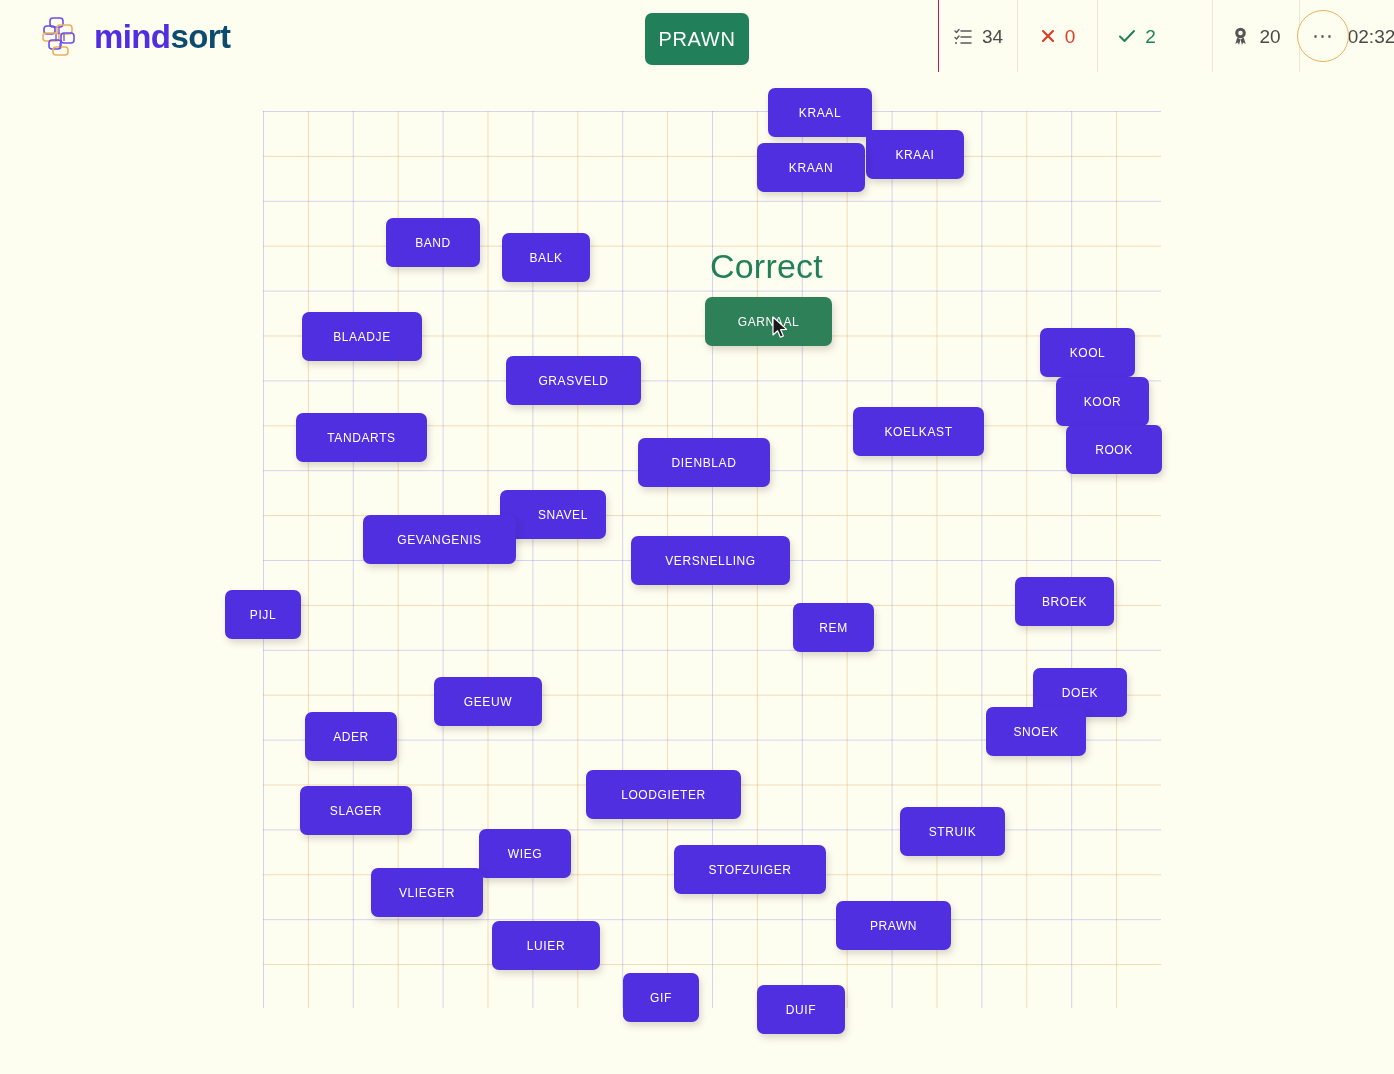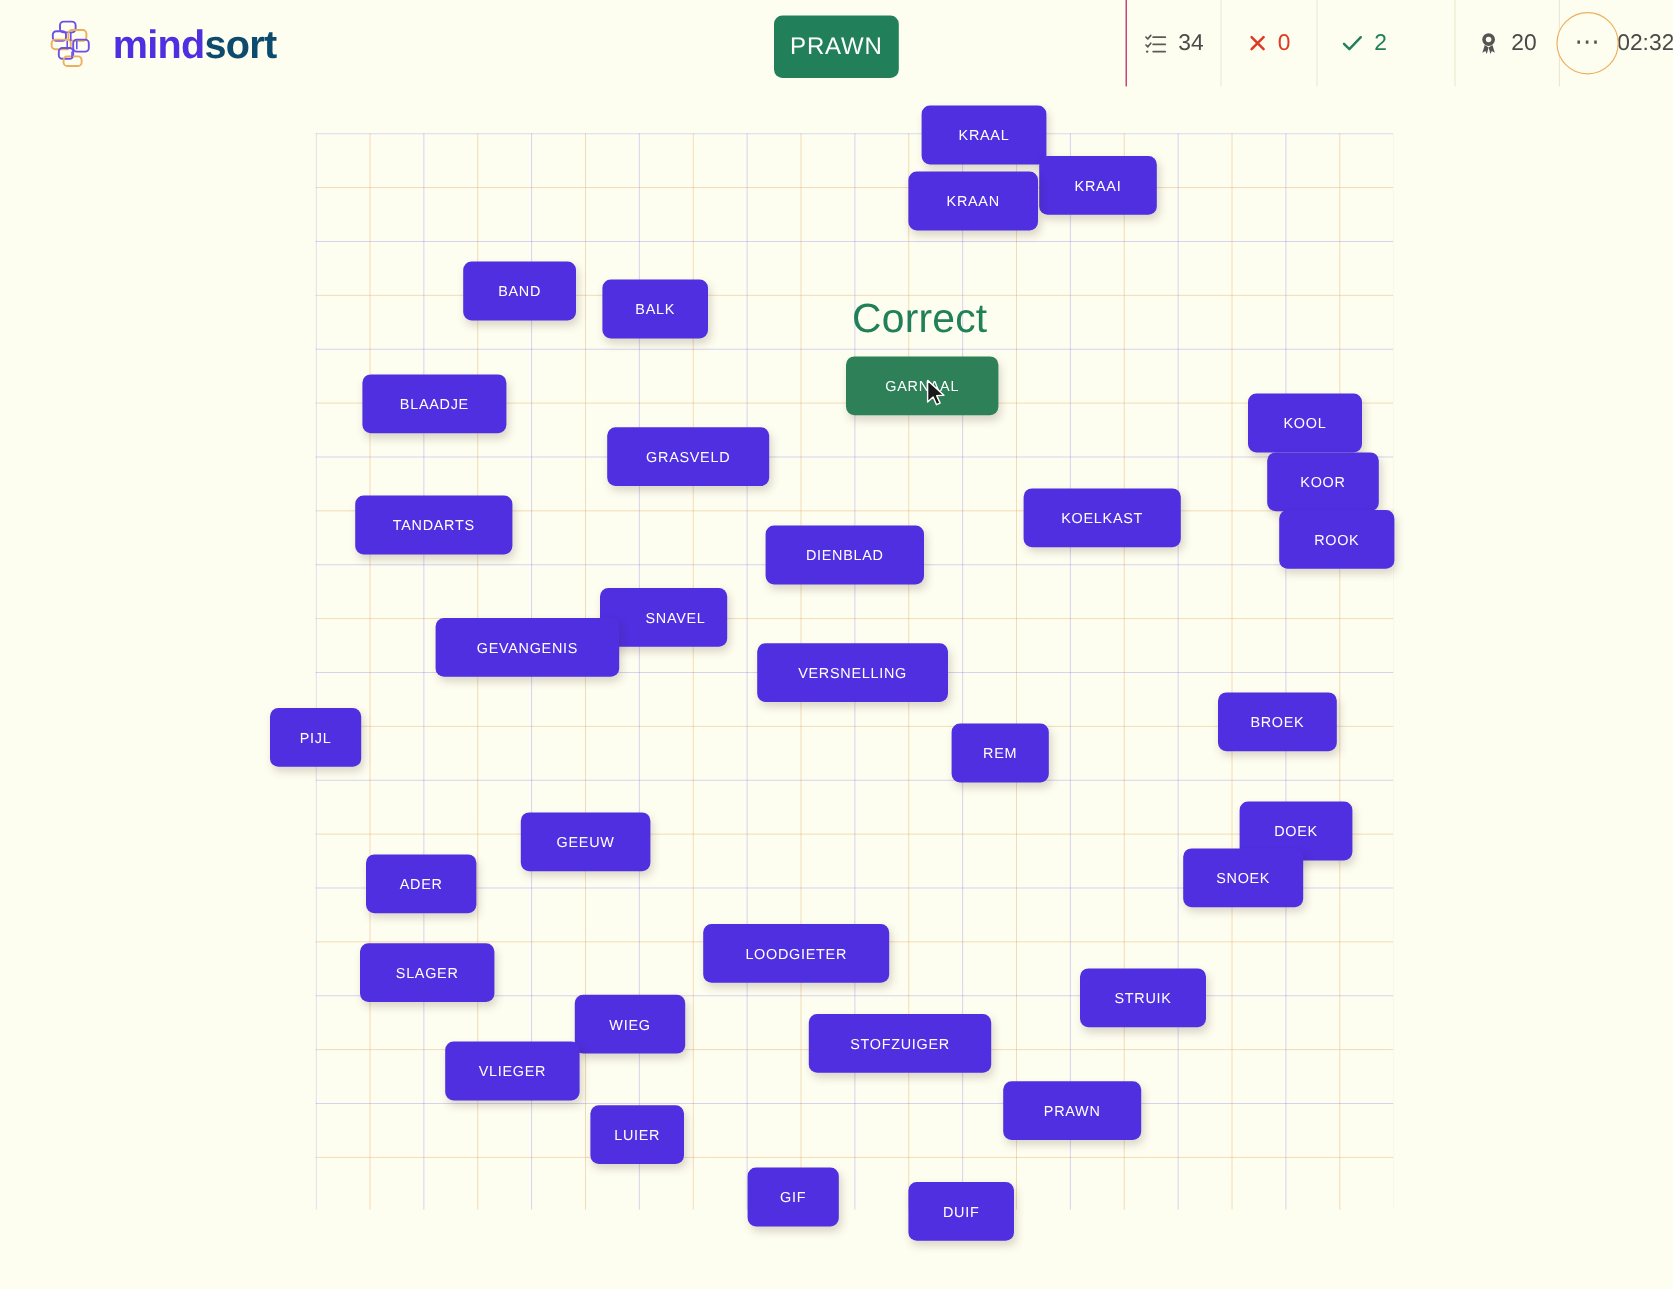--- a/index.html
+++ b/index.html
@@ -353,21 +353,21 @@
         </div>
         <div class="tile" style="left: 674px; top: 773px; width: 152px;">
           <span>STOFZUIGER</span>
         </div>
         <div class="tile" style="left: 371px; top: 796px; width: 112px;">
           <span>VLIEGER</span>
         </div>
         <div class="tile" style="left: 836px; top: 829px; width: 115px;">
           <span>PRAWN</span>
         </div>
-        <div class="tile" style="left: 492px; top: 849px; width: 78px; align-items: center;">
+        <div class="tile" style="left: 492px; top: 849px; width: 108px; align-items: center;">
           <span>LUIER</span>
         </div>
         <div class="tile" style="left: 623px; top: 901px; width: 76px;">
           <span>GIF</span>
         </div>
         <div class="tile" style="left: 757px; top: 913px; width: 88px; justify-content: center;">
           <span>DUIF</span>
         </div>
       </div>
     <svg id="cursor" viewBox="0 0 18 24" style="left: 772px; top: 244px;">

